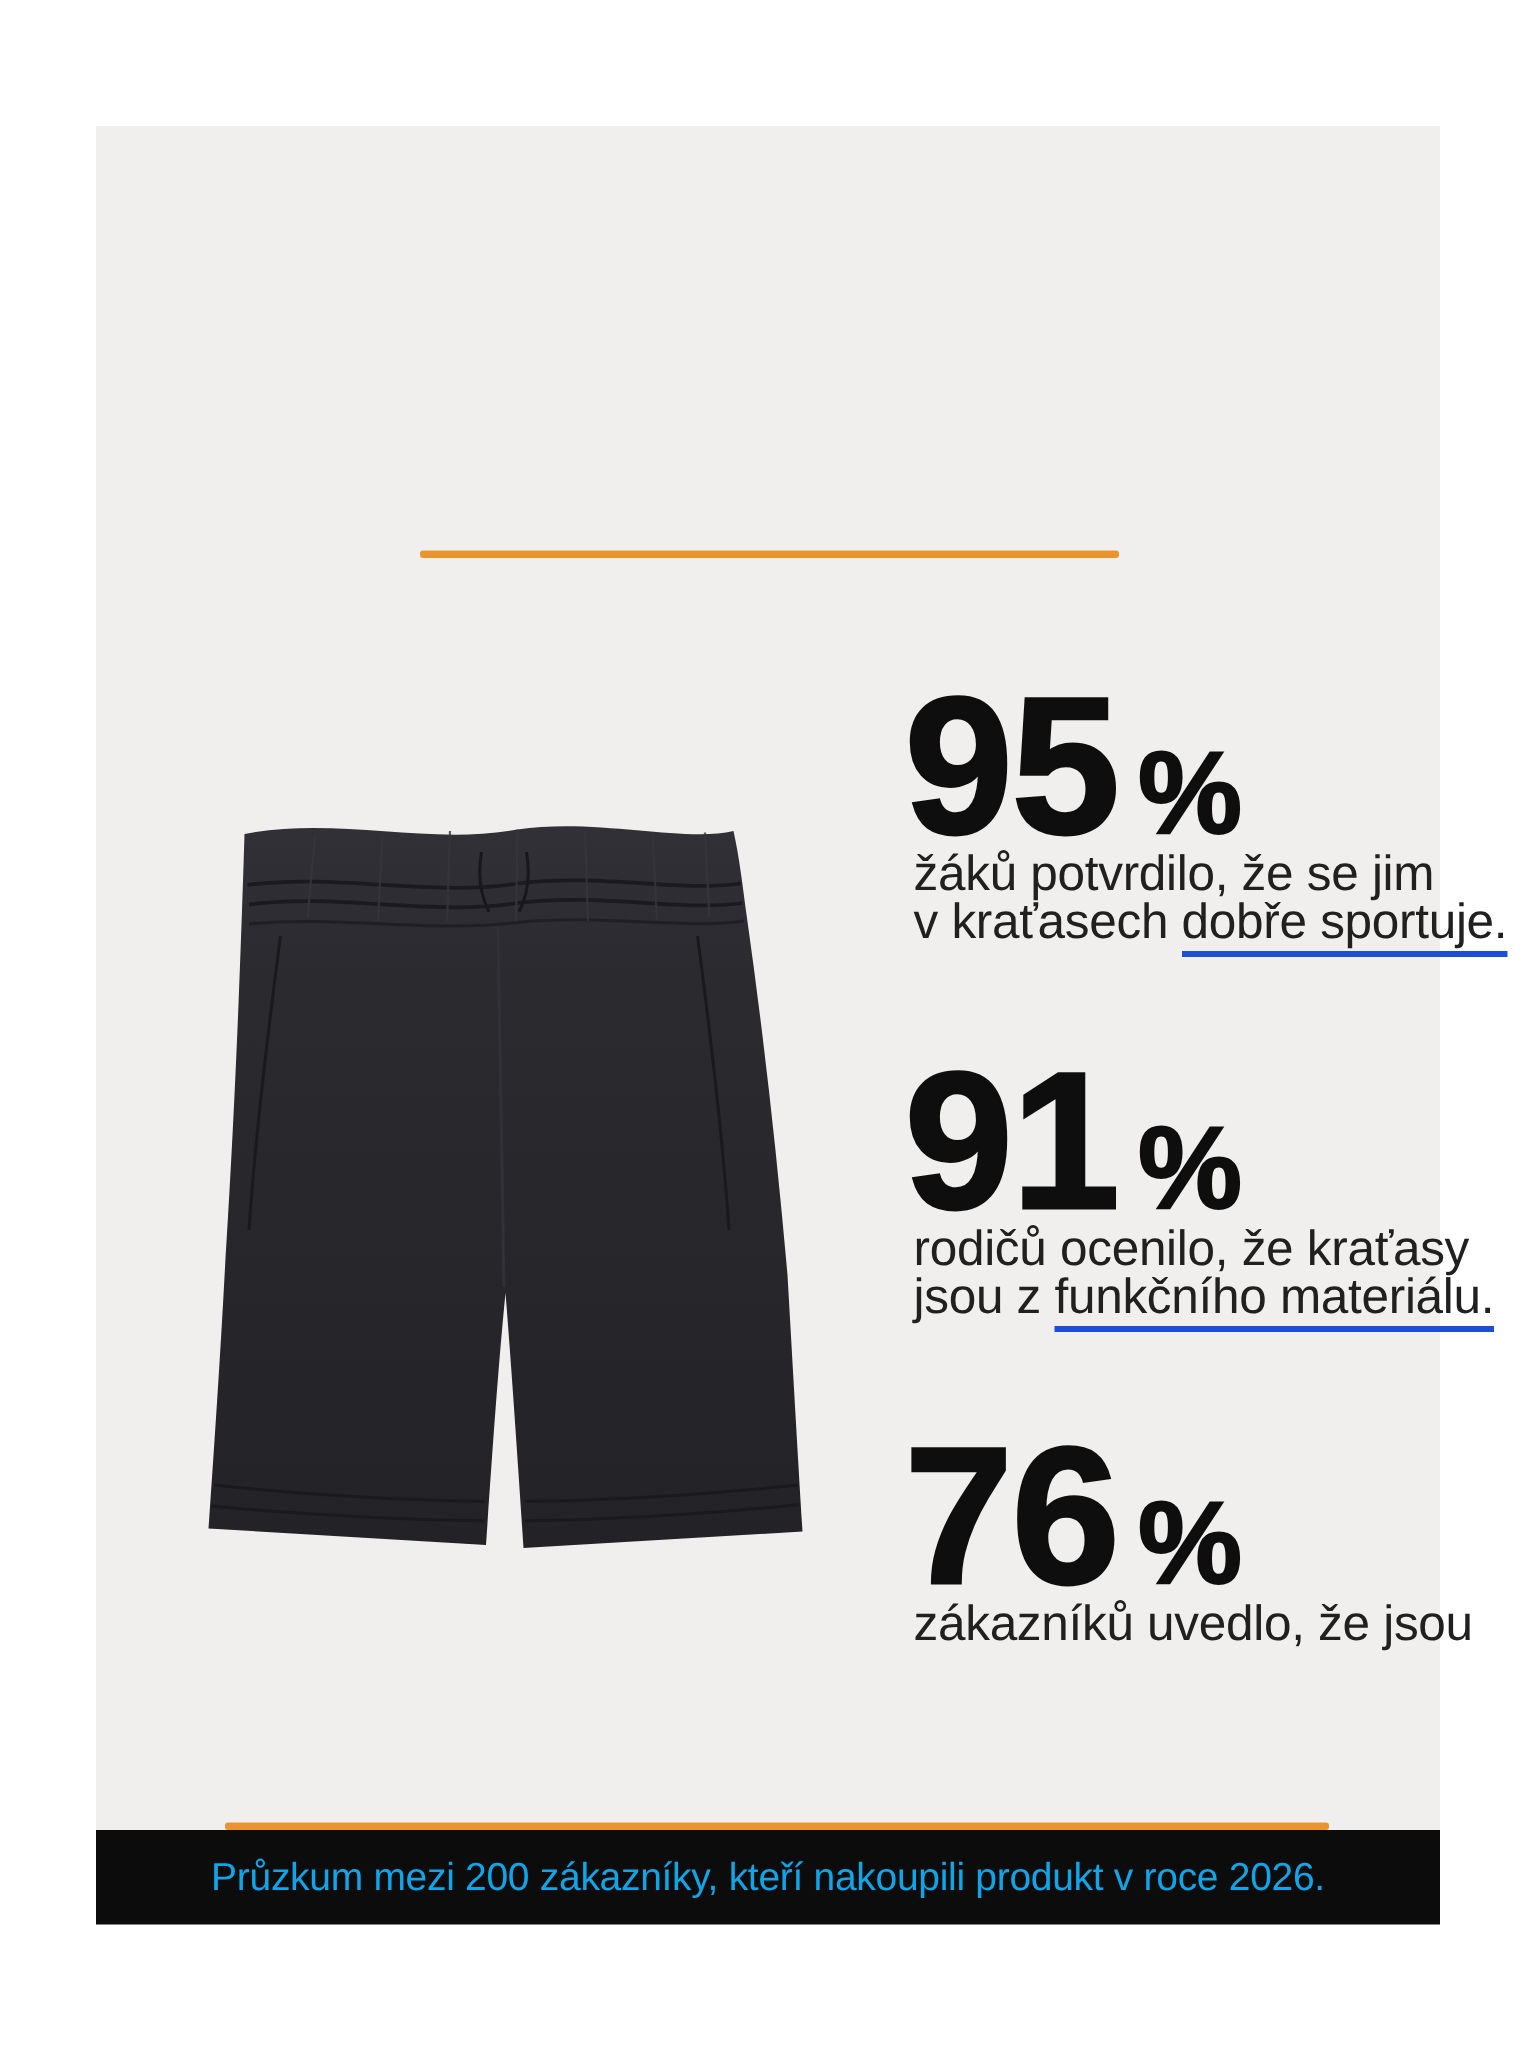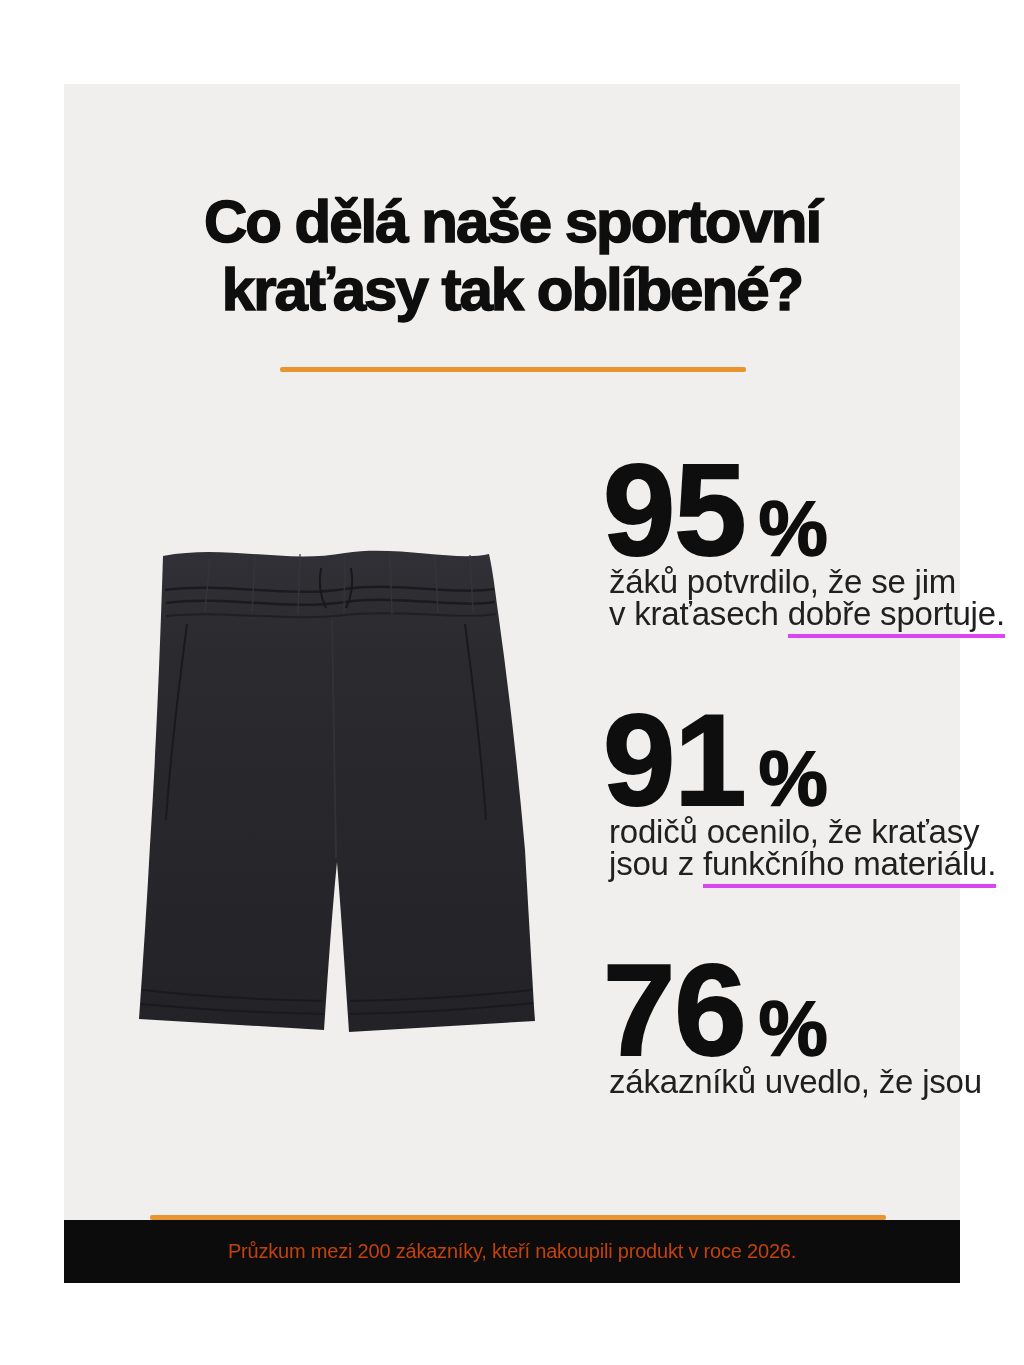--- a/index.html
+++ b/index.html
@@ -33,42 +33,38 @@
     font-weight:bold;color:#0e0e0e;line-height:100px;height:100px;
     font-size:130px;letter-spacing:-1px;white-space:nowrap;
     -webkit-text-stroke:2px #0e0e0e;
   }
   .stat-number .pct{font-size:78px;margin-left:13px;-webkit-text-stroke:1.5px #0e0e0e;}
   .stat-text{
     margin:0;position:absolute;left:6px;top:106px;width:364px;
     font-size:33px;line-height:32px;color:#202020;letter-spacing:-0.2px;
   }
   .stat-text .line{display:block;white-space:nowrap;}
-  .u{border-bottom:4px solid #d946ef;padding-bottom:2px;}
+  .u{border-bottom:4px solid #1d4ed8;padding-bottom:2px;}
   
   .shorts{position:absolute;left:71px;top:456px;width:405px;height:500px;}
   .shorts svg{display:block;width:100%;height:100%;}
   
   .footer-bar{
     position:absolute;left:0;top:1136px;width:896px;height:63px;
     background:#0c0c0c;display:flex;align-items:center;justify-content:center;
   }
   .footer-bar p{
-    margin:18px;color:#c2410c;font-size:20px;letter-spacing:-0.2px;white-space:nowrap;
+    margin:18px;color:#0ea5e9;font-size:26px;letter-spacing:-0.2px;white-space:nowrap;
   }
 </style>
 </head>
 <body>
 
 <div class="card">
 
-  <h1 class="title">
-    <span class="title-line">Co dělá naše sportovní</span>
-    <span class="title-line">kraťasy tak oblíbené?</span>
-  </h1>
 
   <div class="divider top-divider"></div>
 
   <div class="shorts">
     <svg viewBox="0 0 405 500" aria-hidden="true">
       <defs>
         <linearGradient id="shortsGrad" x1="0" y1="0" x2="0" y2="1">
           <stop offset="0" stop-color="#303036"></stop>
           <stop offset="0.22" stop-color="#2a2a2f"></stop>
           <stop offset="1" stop-color="#232327"></stop>

